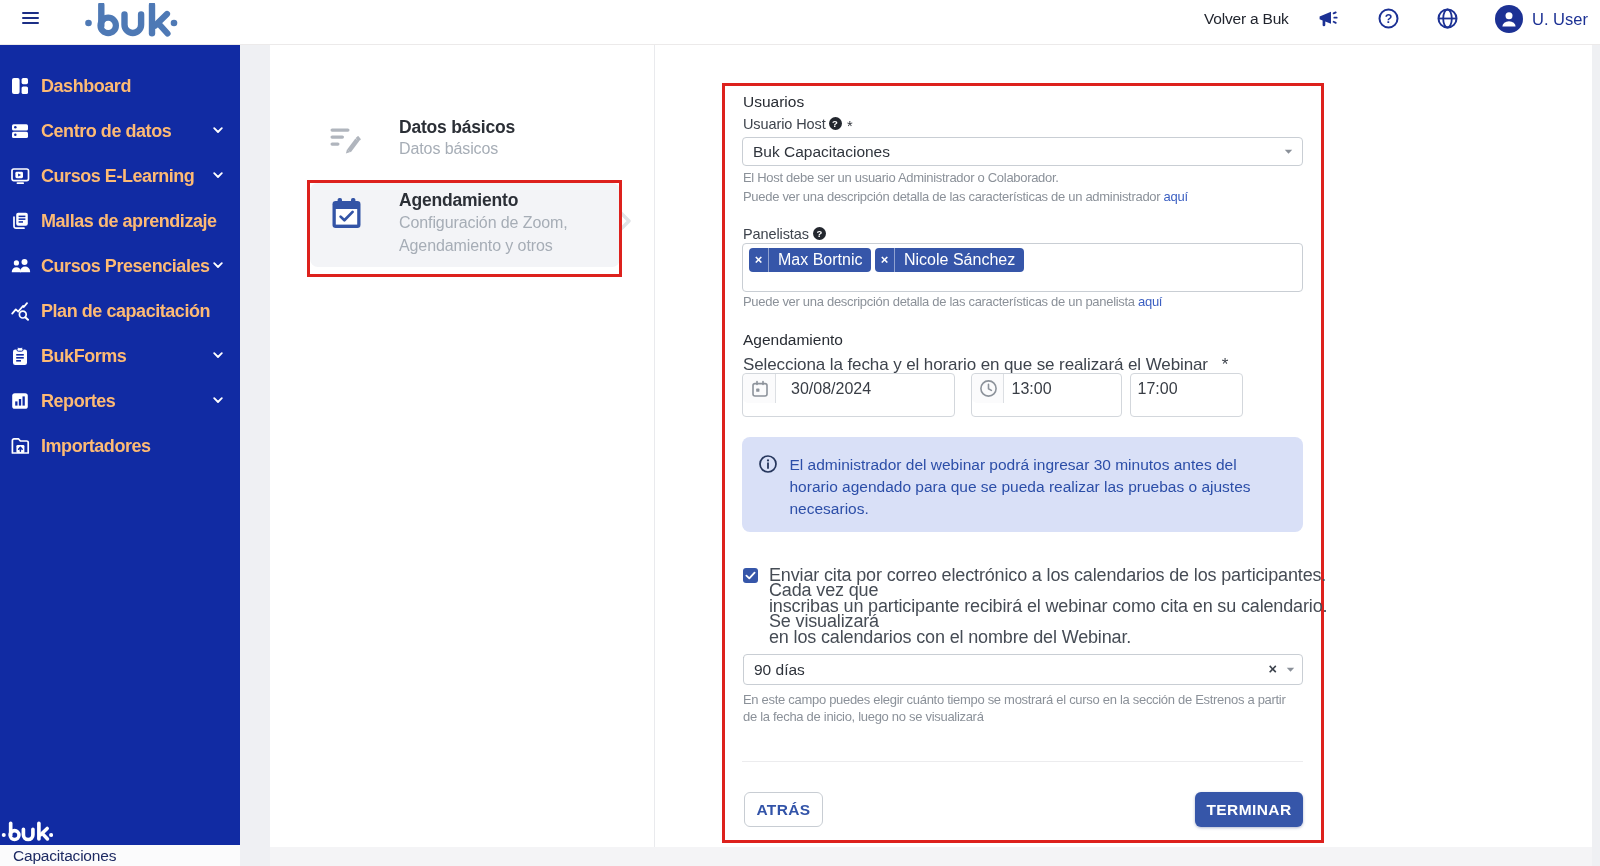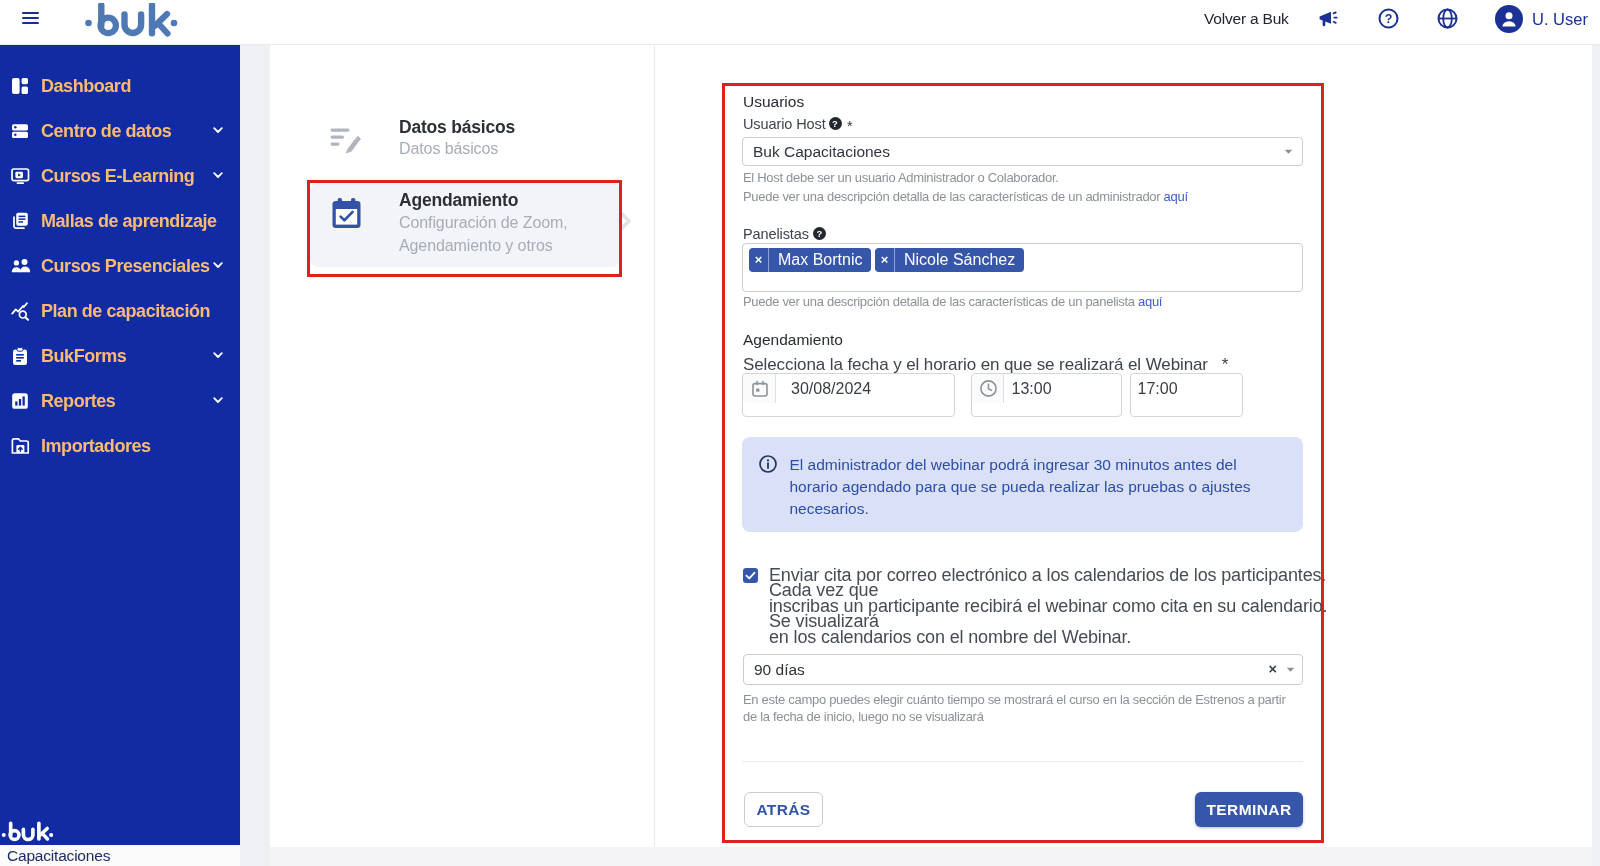--- a/index.html
+++ b/index.html
@@ -14,21 +14,21 @@
   #burger span { position:absolute; left:0; width:17px; height:2.4px; background:#1c2f86; border-radius:1px; }
   .tb-text { position:absolute; top:0; height:38px; line-height:38px; font-size:16.5px; color:#21252e; }
 
   
   #sidebar { position:absolute; left:0; top:45px; width:240px; height:800px; background:#112ba3; z-index:20; }
   .nav-item { position:absolute; left:0; width:240px; height:45px; }
   .nav-item svg { position:absolute; left:11px; top:13px; }
   .nav-item .lbl { position:absolute; left:41px; top:0; height:45px; line-height:45px; color:#fdba74; font-size:18px; font-weight:bold; letter-spacing:-0.45px; }
   .nav-item .chev { position:absolute; left:213px; top:18px; }
   #side-logo { position:absolute; left:1px; top:775px; }
-  #caption { position:absolute; left:0; top:845px; width:240px; height:21px; background:#fbfbfc; color:#1e2a63; font-size:15.5px; letter-spacing:-0.2px; line-height:21px; padding-left:7px; z-index:21; }
+  #caption { position:absolute; left:0; top:845px; width:240px; height:21px; background:#fbfbfc; color:#1e2a63; font-size:15.5px; letter-spacing:-0.2px; line-height:21px; padding-left:13px; z-index:21; }
 
   
   #main { position:absolute; left:240px; top:45px; width:1360px; height:821px; background:#eff0f3; }
   #whitepanel { position:absolute; left:30px; top:0; width:1322px; height:802px; background:#ffffff; }
   #vdivider { position:absolute; left:414px; top:0; width:1px; height:821px; background:#e9eaed; }
   #bottomstrip { position:absolute; left:30px; top:802px; width:1322px; height:19px; background:#f4f4f6; }
 
   
   .step-title { position:absolute; font-size:17.5px; font-weight:bold; color:#2b2f36; letter-spacing:-0.2px; }
   .step-sub { position:absolute; font-size:16px; color:#a6adb6; letter-spacing:-0.1px; }

